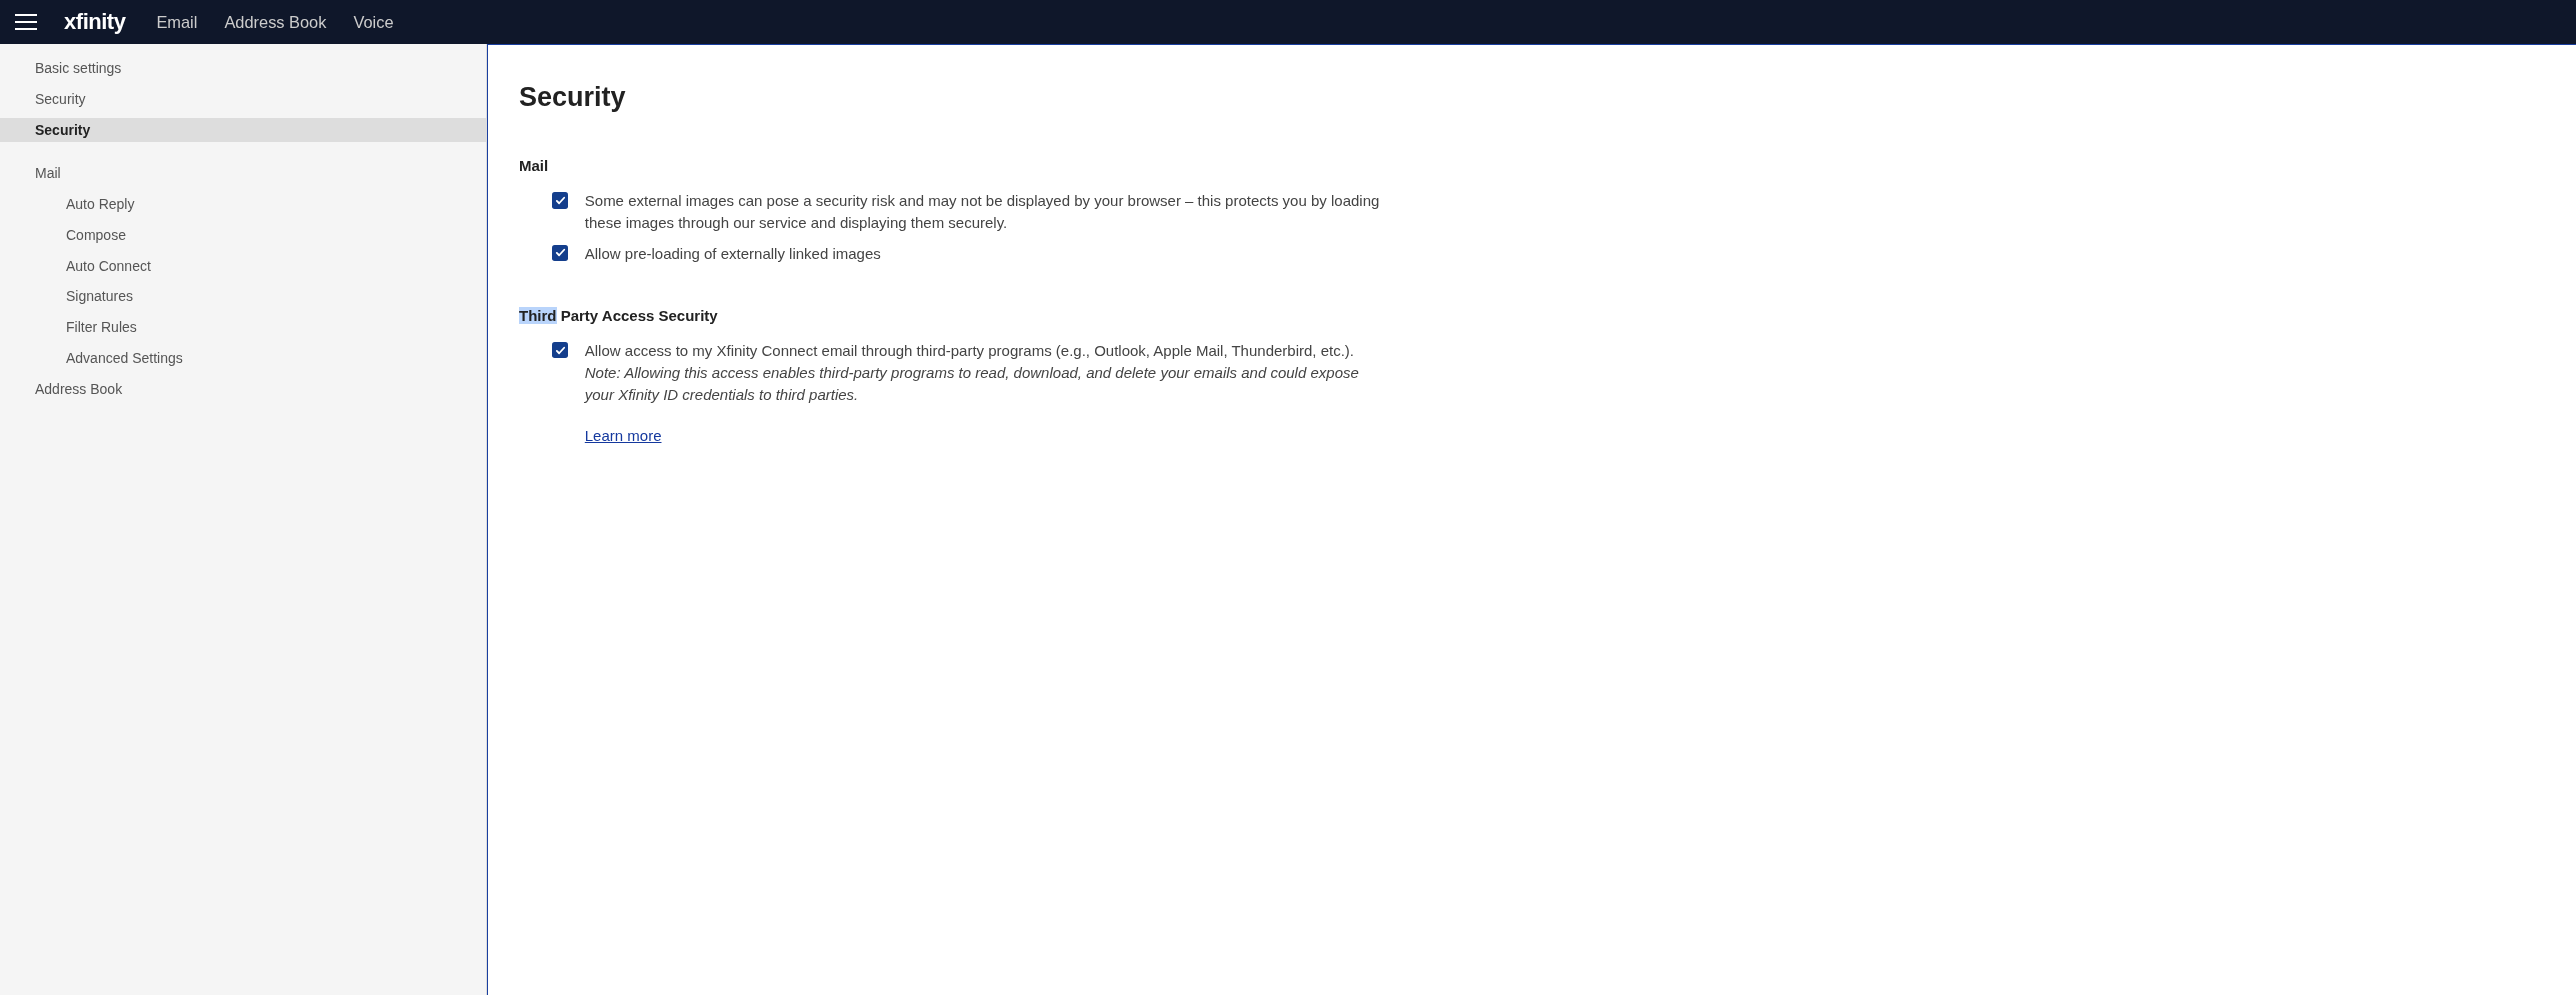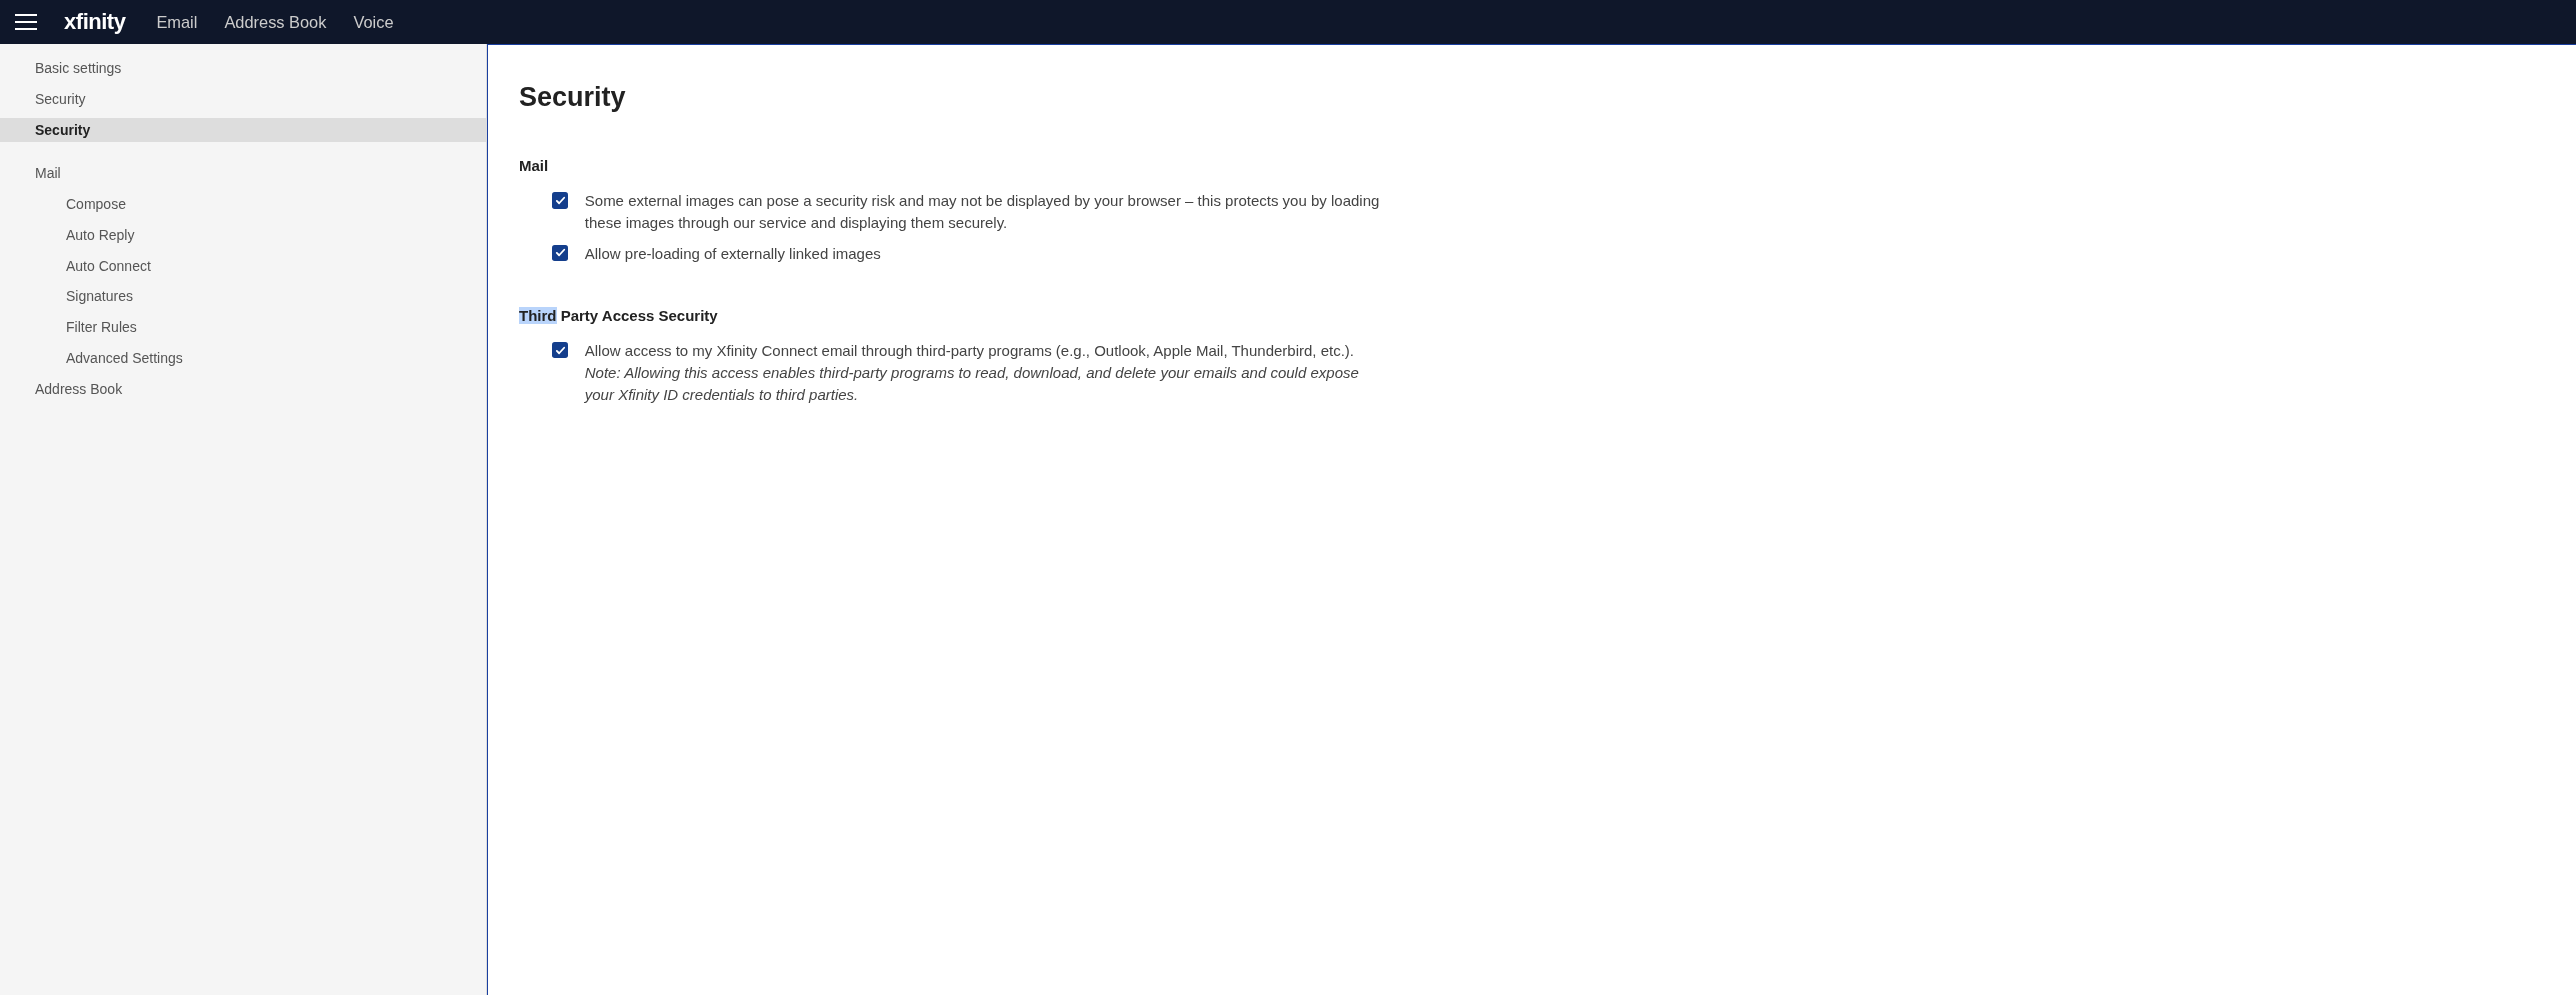--- a/index.html
+++ b/index.html
@@ -95,24 +95,24 @@
           <a class="item">Security</a>
         </li>
         <li>
           <a class="item selected">Security</a>
         </li>
         <li class="group-gap"></li>
         <li>
           <a class="item">Mail</a>
         </li>
         <li>
-          <a class="item sub">Compose</a>
+          <a class="item sub">Auto Reply</a>
         </li>
         <li>
-          <a class="item sub">Auto Reply</a>
+          <a class="item sub">Compose</a>
         </li>
         <li>
           <a class="item sub">Auto Connect</a>
         </li>
         <li>
           <a class="item sub">Signatures</a>
         </li>
         <li>
           <a class="item sub">Filter Rules</a>
         </li>
@@ -148,19 +148,19 @@
           </div>
         </div>
         <div class="section-block">
           <div class="section-title"><span class="hl">Third</span><span> Party Access Security</span></div>
           <div class="option-row">
             <div class="chk">
               <svg viewBox="0 0 24 24" fill="none" stroke="#fff" stroke-width="4" stroke-linecap="round" stroke-linejoin="round">
                 <polyline points="4 13 9 18 20 6"></polyline>
               </svg>
             </div>
-            <div class="txt"><span>Allow access to my Xfinity Connect email through third-party programs (e.g., Outlook, Apple Mail, Thunderbird, etc.). </span><span class="note">Note: Allowing this access enables third-party programs to read, download, and delete your emails and could expose your Xfinity ID credentials to third parties.</span></div>
+            <div class="txt"><span>Allow access to my Xfinity Connect email through third-party programs (e.g., Outlook, Apple Mail, Thunderbird, etc.). </span><span class="note">Note: Allowing this access enables third-party programs to read, download, and delete your emails and could expose your Xfinity ID credentials to third parties.</span><a class="learn">Learn more</a></div>
           </div>
         </div>
       </div>
   </main>
 </div>
 
 
 </body></html>

